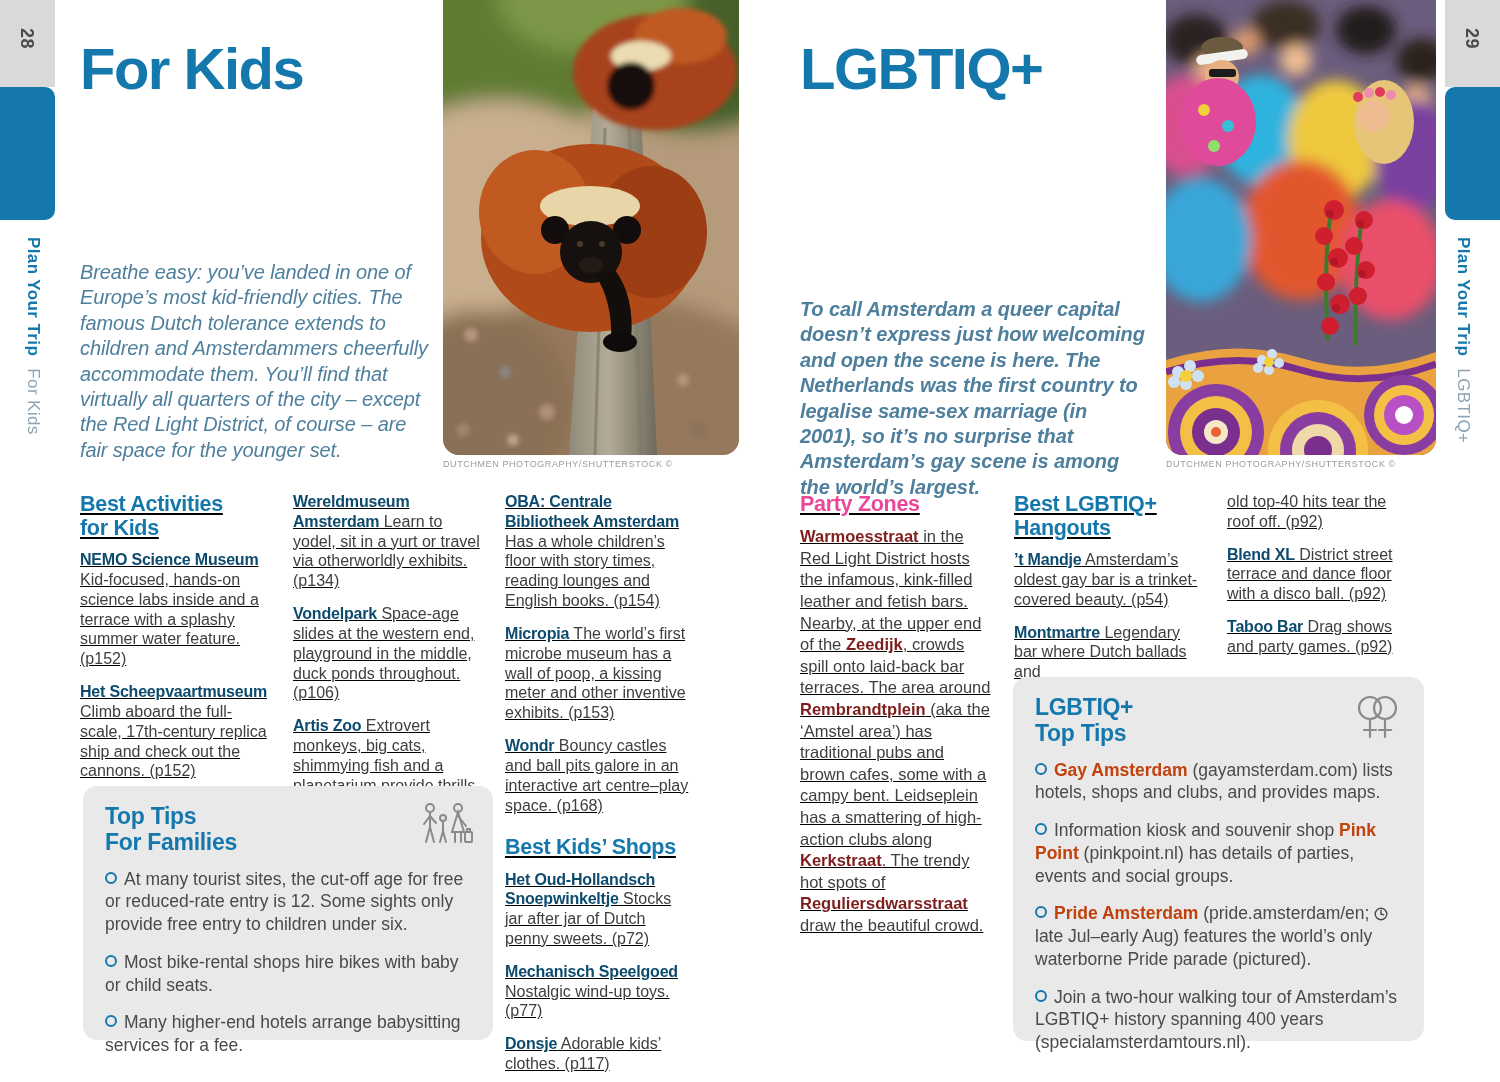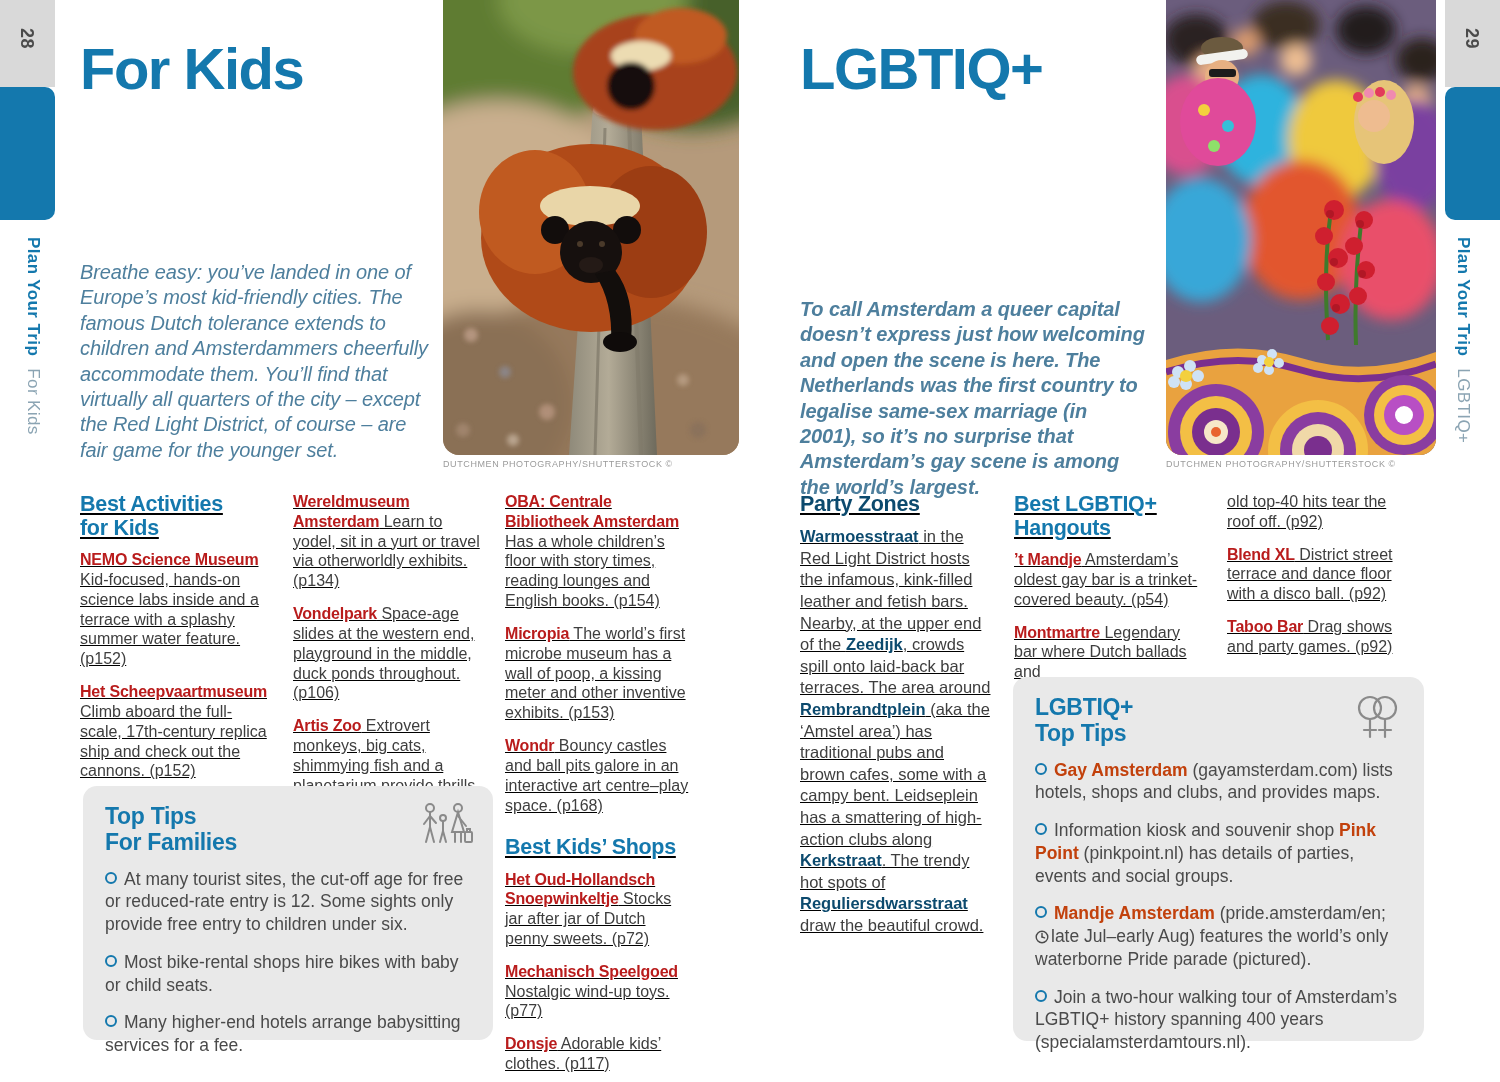--- a/index.html
+++ b/index.html
@@ -24,25 +24,25 @@
   .intro{position:absolute;margin:0;font-style:italic;font-size:20px;line-height:1.27;color:#4e7f9d;letter-spacing:-.1px;}
 
   
   .photo{position:absolute;top:0;overflow:hidden;border-radius:0 0 16px 16px;}
   .photo svg{display:block;}
   .credit{position:absolute;font-size:9px;color:#9b9b9b;letter-spacing:.6px;}
 
   
   .col{position:absolute;width:188px;text-decoration:underline;}
   .shead{margin:0 0 10px 0;font-size:21.5px;font-weight:bold;color:#1478ad;line-height:1.12;letter-spacing:-.3px;}
-  .shead.dark{color:#0c4a6e;}
+  .shead.dark{color:#ec4899;}
   .entry{margin:0 0 13px 0;font-size:16px;line-height:1.24;color:#3e3e3e;}
-  .vname{font-weight:bold;color:#b91c1c;letter-spacing:-.2px;}
+  .vname{font-weight:bold;color:#0c4a6e;letter-spacing:-.2px;}
   .party{font-size:16.5px;line-height:1.31;}
-  .party .b{font-weight:bold;color:#0c4a6e;}
+  .party .b{font-weight:bold;color:#7f1d1d;}
   .gap-top{margin-top:20px;}
 
   
   .tipbox{position:absolute;background:#e9e9e9;border-radius:14px;padding:18px 22px;box-sizing:border-box;}
   .bhead{margin:0 0 12px 0;font-size:23px;font-weight:bold;color:#1478ad;line-height:1.12;letter-spacing:-.3px;}
   .tip{margin:0 0 15px 0;font-size:17.5px;line-height:1.3;color:#4a4a4a;}
   .tip .b{font-weight:bold;color:#c2410c;}
   .odot{display:inline-block;width:8px;height:8px;border:2.5px solid #1478ad;border-radius:50%;margin-right:7px;position:relative;top:-1px;}
   .boxicon{position:absolute;top:16px;right:20px;}
   .clock{vertical-align:-2px;margin-right:2px;}
@@ -51,21 +51,21 @@
 <body>
 
 <div class="spread">
 
   <div class="graytab left"></div>
   <div class="bluetab left"></div>
   <span class="vrot pagenum" style="left:37px;top:28px;">28</span>
   <span class="vrot spine" style="left:43px;top:237px;"><span class="sb">Plan Your Trip</span><span class="sl">For Kids</span></span>
 
   <h1 class="title" style="left:80px;top:40px;">For Kids</h1>
-  <p class="intro" style="left:80px;top:260px;width:352px;">Breathe easy: you’ve landed in one of Europe’s most kid-friendly cities. The famous Dutch tolerance extends to children and Amsterdammers cheerfully accommodate them. You’ll find that virtually all quarters of the city – except the Red Light District, of course – are fair game for the younger set.</p>
+  <p class="intro" style="left:80px;top:260px;width:352px;">Breathe easy: you’ve landed in one of Europe’s most kid-friendly cities. The famous Dutch tolerance extends to children and Amsterdammers cheerfully accommodate them. You’ll find that virtually all quarters of the city – except the Red Light District, of course – are fair space for the younger set.</p>
 
   <div class="photo" style="left:443px;width:296px;height:455px;">
     <svg width="296" height="455" viewBox="0 0 296 455">
       <defs>
         <filter id="b8" x="-60%" y="-60%" width="220%" height="220%">
             <feGaussianBlur stdDeviation="10"></feGaussianBlur>
           </filter>
         <filter id="b2" x="-60%" y="-60%" width="220%" height="220%">
             <feGaussianBlur stdDeviation="2.5"></feGaussianBlur>
           </filter>
@@ -300,21 +300,21 @@
       <circle cx="20" cy="15" r="11"></circle>
       <circle cx="35" cy="15" r="11"></circle>
       <line x1="20" y1="26" x2="20" y2="44"></line>
         <line x1="14" y1="37" x2="26" y2="37"></line>
       <line x1="35" y1="26" x2="35" y2="44"></line>
         <line x1="29" y1="37" x2="41" y2="37"></line>
     </svg>
     <h3 class="bhead"><span>LGBTIQ+</span><br><span>Top Tips</span></h3>
     <p class="tip"><span class="odot"></span><span class="b">Gay Amsterdam</span><span> (gayamsterdam.com) lists hotels, shops and clubs, and provides maps.</span></p>
     <p class="tip"><span class="odot"></span><span>Information kiosk and souvenir shop </span><span class="b">Pink Point</span><span> (pinkpoint.nl) has details of parties, events and social groups.</span></p>
-    <p class="tip"><span class="odot"></span><span class="b">Mandje Amsterdam</span><span> (pride.amsterdam/en; </span><svg class="clock" width="14" height="14" viewBox="0 0 14 14" fill="none" stroke="#4a4a4a" stroke-width="1.4" stroke-linecap="round">
+    <p class="tip"><span class="odot"></span><span class="b">Pride Amsterdam</span><span> (pride.amsterdam/en; </span><svg class="clock" width="14" height="14" viewBox="0 0 14 14" fill="none" stroke="#4a4a4a" stroke-width="1.4" stroke-linecap="round">
           <circle cx="7" cy="7" r="5.8"></circle>
           <line x1="7" y1="7" x2="7" y2="3.4"></line>
           <line x1="7" y1="7" x2="9.6" y2="7.8"></line>
         </svg><span>late Jul–early Aug) features the world’s only waterborne Pride parade (pictured).</span></p>
     <p class="tip"><span class="odot"></span><span>Join a two-hour walking tour of Amsterdam’s LGBTIQ+ history spanning 400 years (specialamsterdamtours.nl).</span></p>
   </div>
 
 </div>
 
 </body></html>

